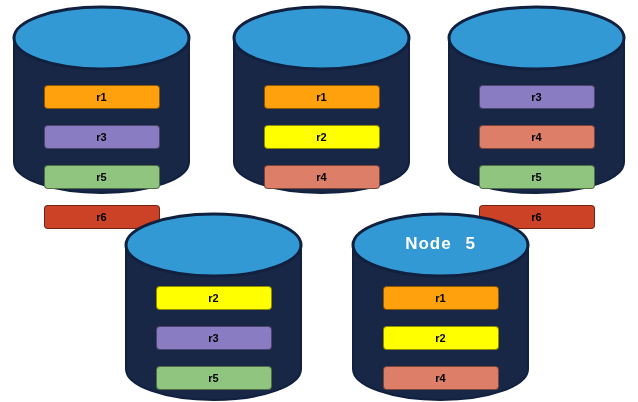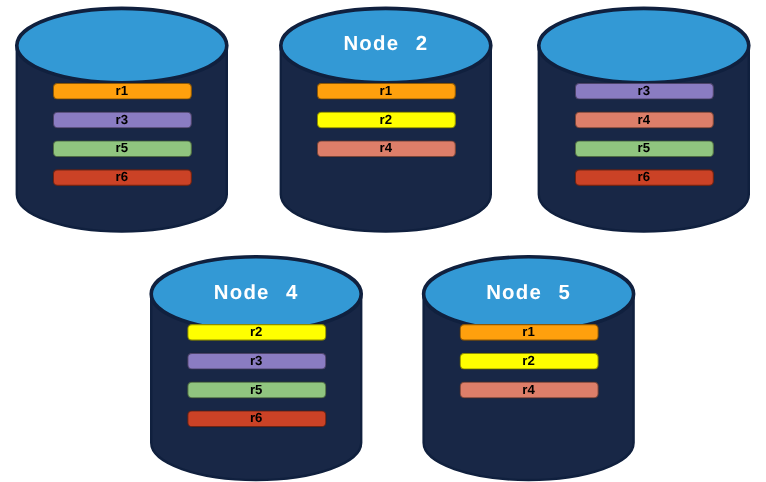--- a/index.html
+++ b/index.html
@@ -62,22 +62,22 @@
   }
   .bars {
     position: absolute;
     left: 0;
     width: 100%;
   }
   .row-top .bars { top: 64px; }
   .row-bottom .bars { top: 58px; }
   .replica-bar {
     width: 116px;
-    height: 14px;
-    margin: 0 auto 10px auto;
+    height: 24px;
+    margin: 16px auto 10px auto;
     border-radius: 4px;
     border: 1px solid rgba(0,0,0,0.45);
     box-sizing: border-box;
     display: flex;
     align-items: center;
     justify-content: center;
     color: var(--bartext, #000000);
     font-size: 11px;
     font-weight: bold;
     line-height: 12px;
@@ -107,21 +107,20 @@
           <span>r6</span>
         </div>
       </div>
   </div>
 
   <div class="node pos-1 row-top">
     <svg class="cyl-svg" viewBox="0 0 181 190" aria-hidden="true">
       <path class="cyl-body" d="M 3,33 L 3,157 A 87.5,31 0 0 0 178,157 L 178,33 Z"></path>
       <ellipse class="cyl-top" cx="90.5" cy="33" rx="87.5" ry="31"></ellipse>
     </svg>
-    <div class="node-title">Node 2</div>
     <div class="bars">
         <div class="replica-bar" style="background: rgb(255, 160, 13);">
           <span>r1</span>
         </div>
         <div class="replica-bar" style="background: rgb(255, 255, 0);">
           <span>r2</span>
         </div>
         <div class="replica-bar" style="background: rgb(221, 126, 105);">
           <span>r4</span>
         </div>
@@ -147,21 +146,20 @@
           <span>r6</span>
         </div>
       </div>
   </div>
 
   <div class="node pos-3 row-bottom">
     <svg class="cyl-svg" viewBox="0 0 181 190" aria-hidden="true">
       <path class="cyl-body" d="M 3,33 L 3,157 A 87.5,31 0 0 0 178,157 L 178,33 Z"></path>
       <ellipse class="cyl-top" cx="90.5" cy="33" rx="87.5" ry="31"></ellipse>
     </svg>
-    <div class="node-title">Node 4</div>
     <div class="bars">
         <div class="replica-bar" style="background: rgb(255, 255, 0);">
           <span>r2</span>
         </div>
         <div class="replica-bar" style="background: rgb(138, 124, 194);">
           <span>r3</span>
         </div>
         <div class="replica-bar" style="background: rgb(144, 197, 127);">
           <span>r5</span>
         </div>

